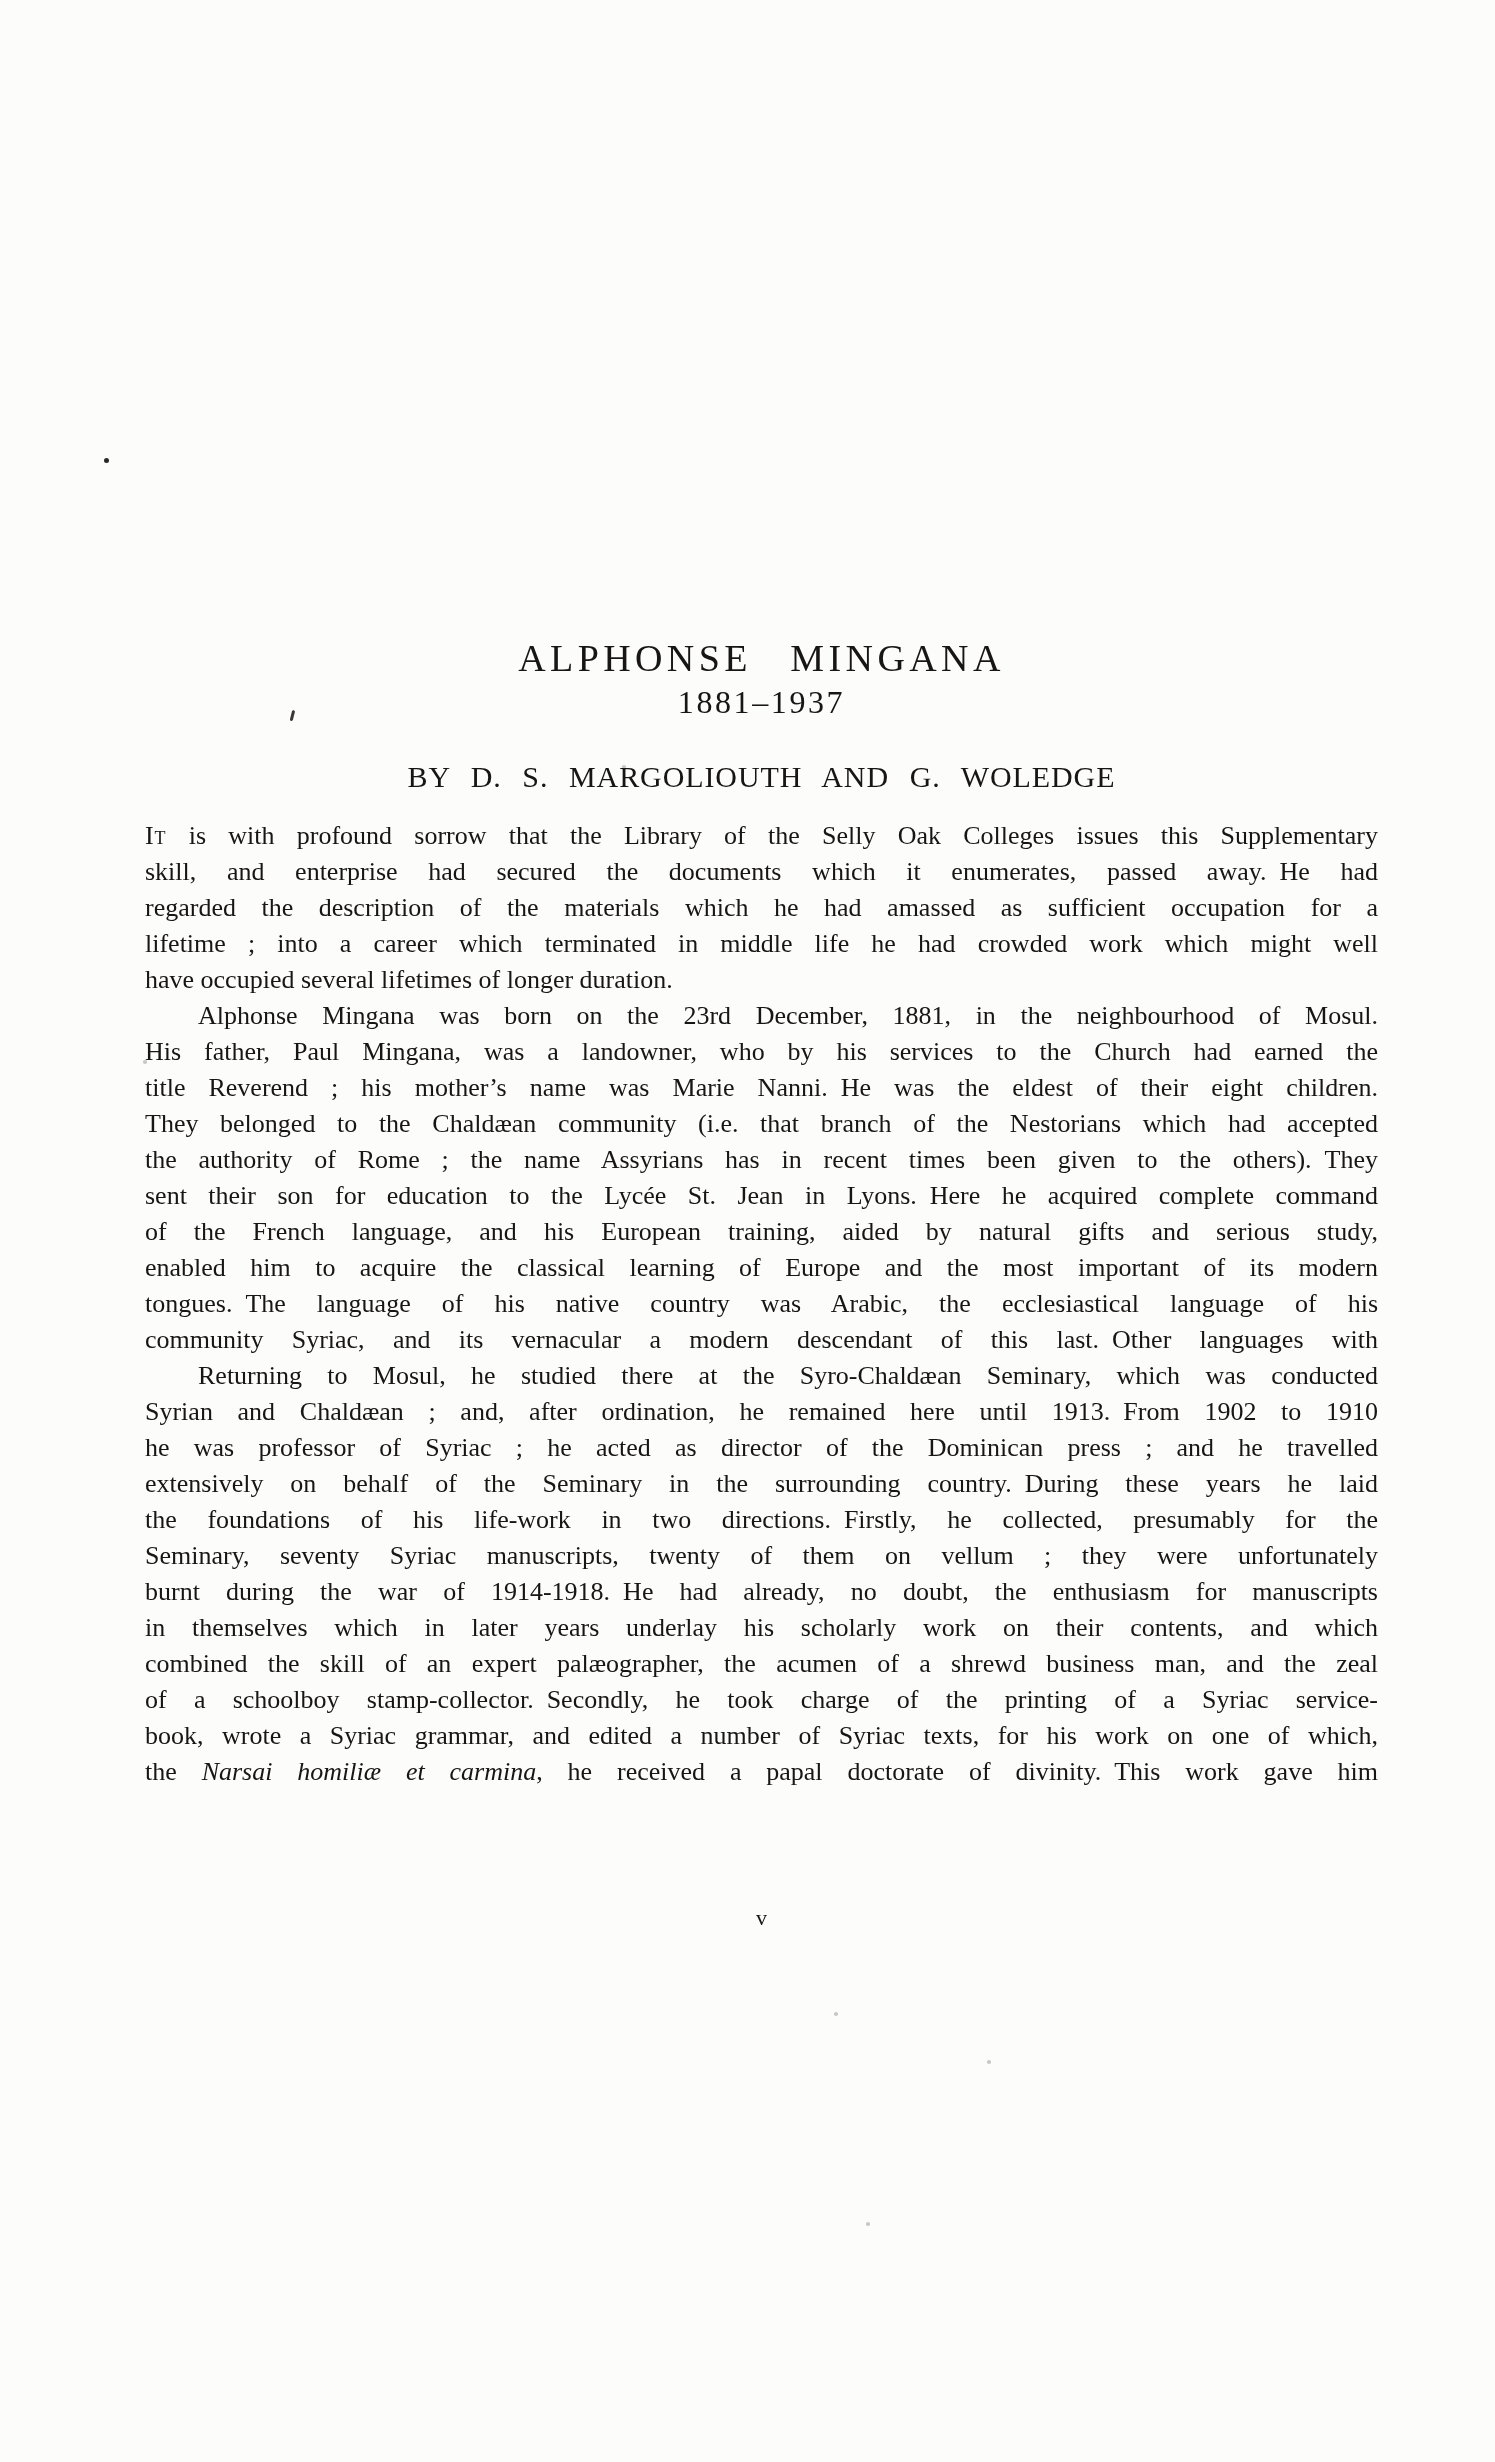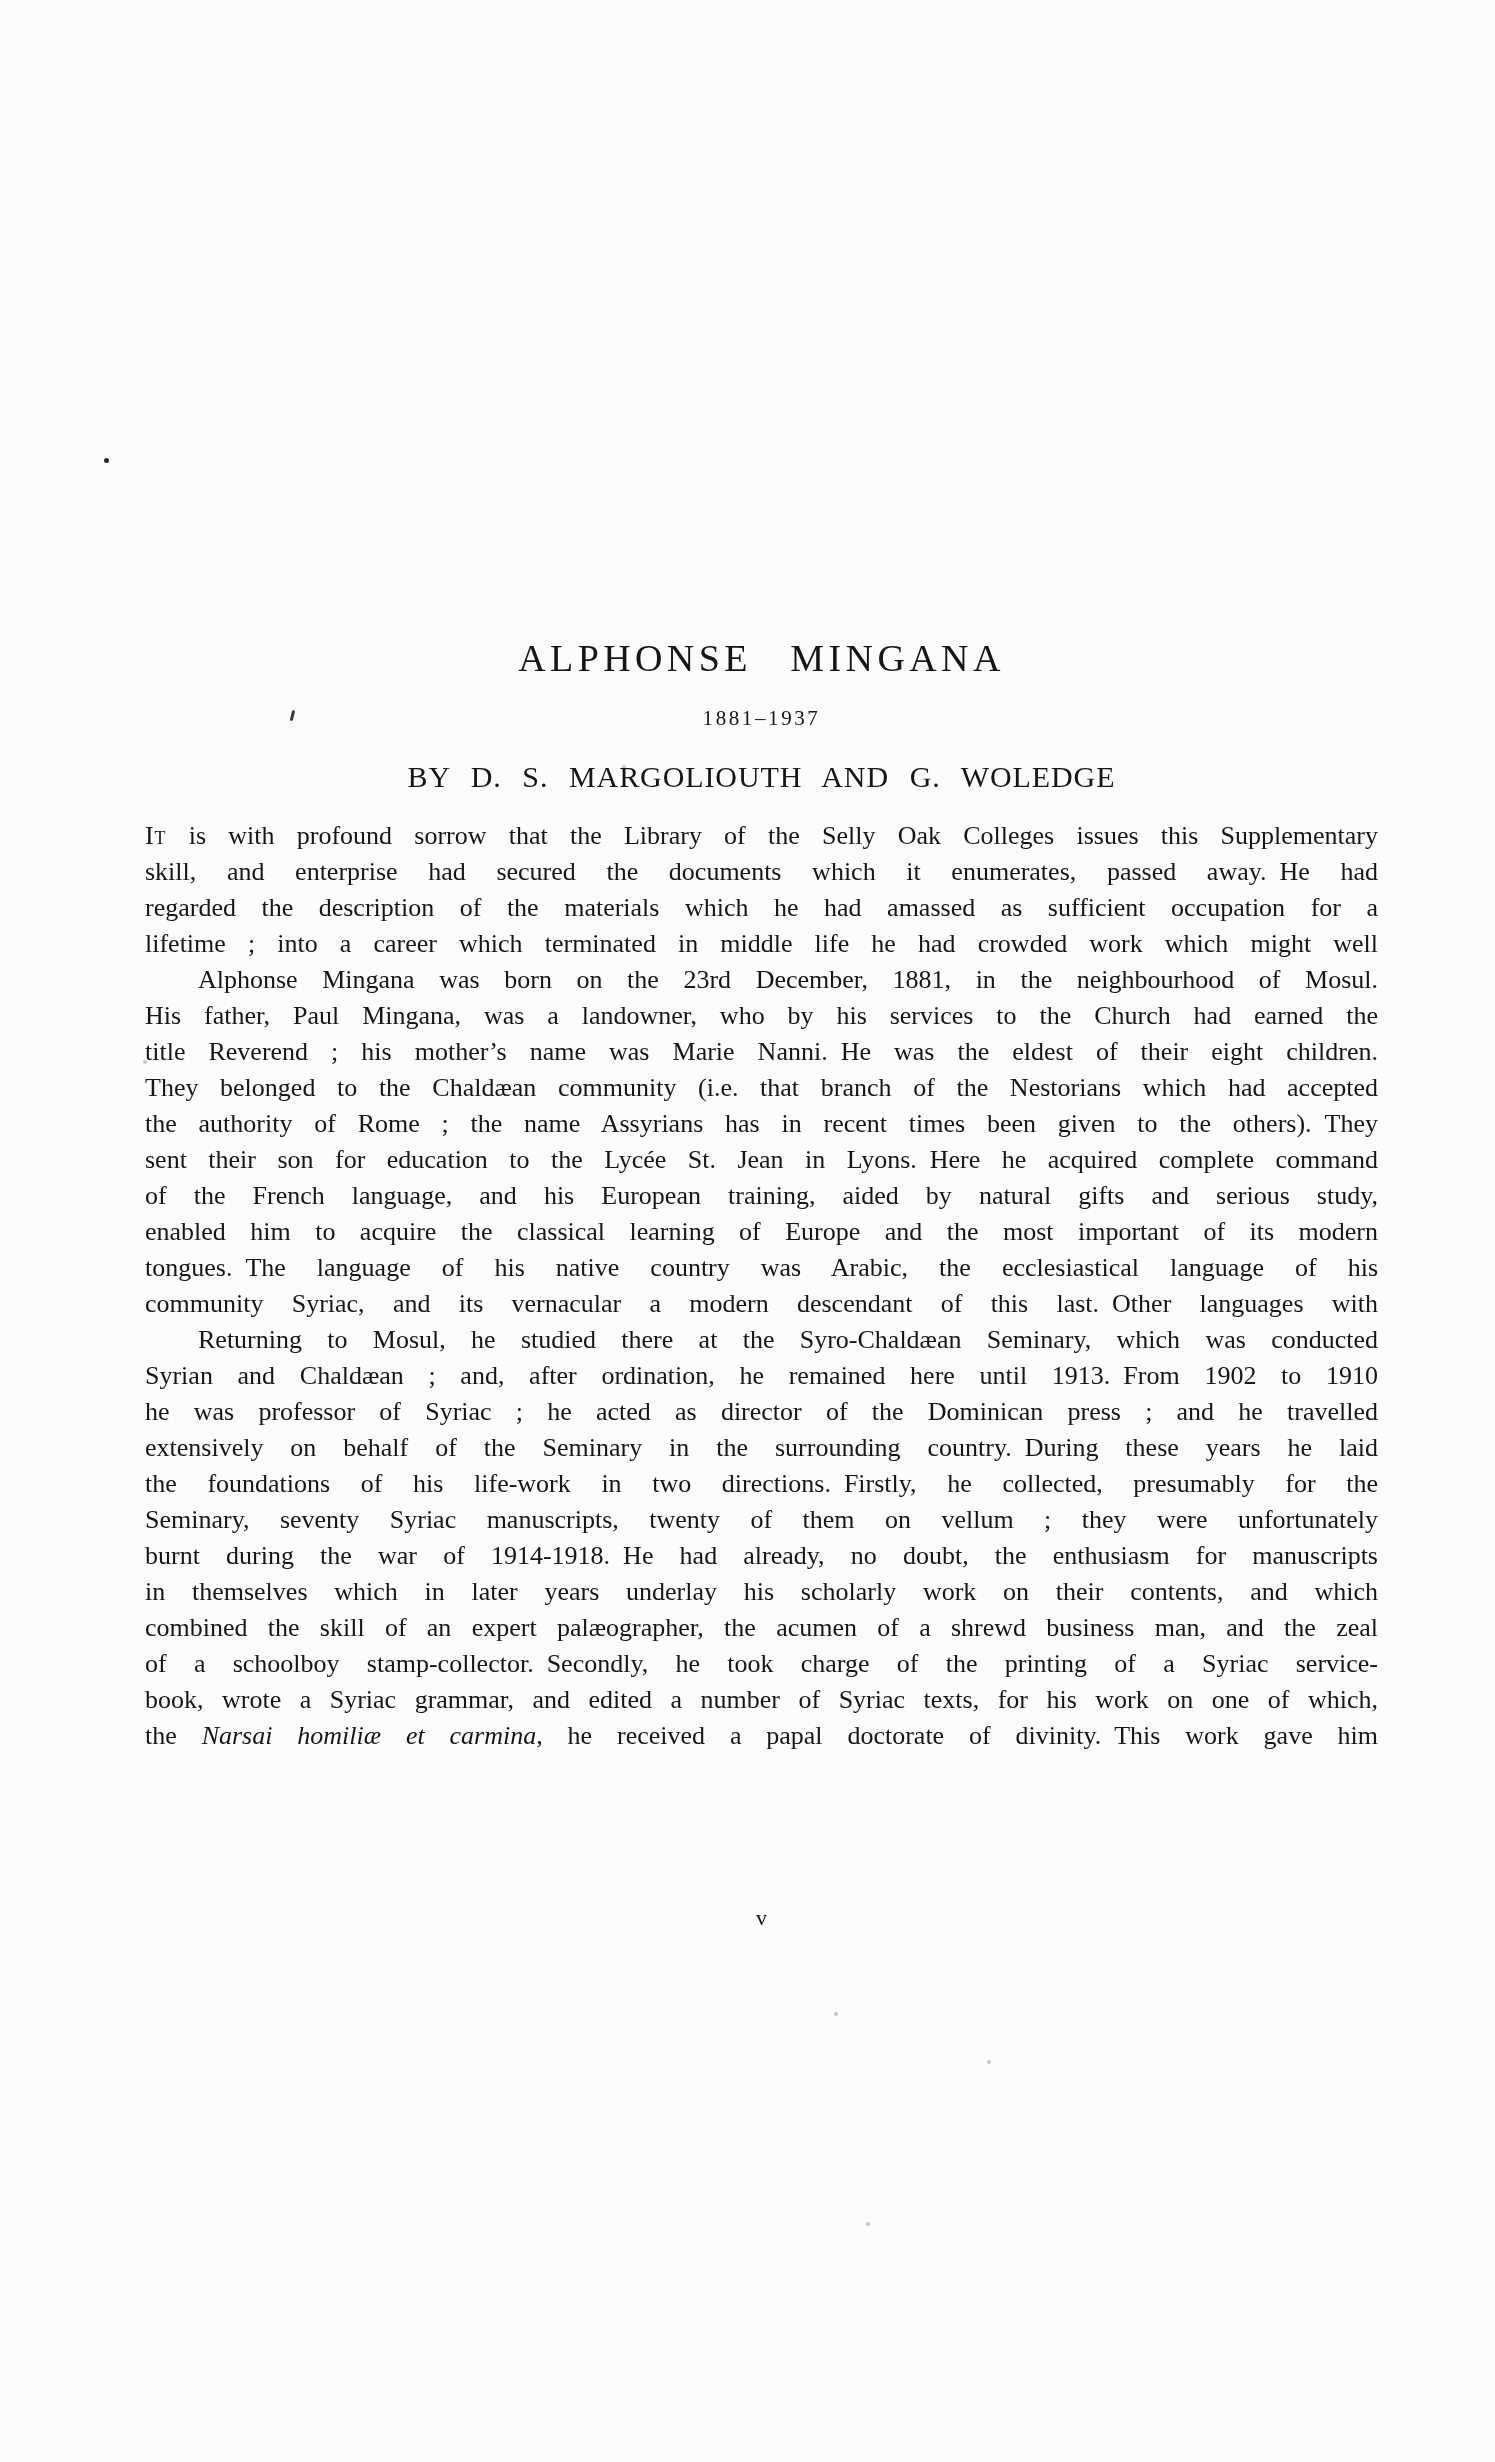--- a/index.html
+++ b/index.html
@@ -30,22 +30,22 @@
   .title {
     top: 639px;
     margin: 0;
     font-size: 38px;
     line-height: 38px;
     font-weight: normal;
     letter-spacing: 4.4px;
     word-spacing: 24.6px;
   }
   .dates {
-    top: 706px;
-    font-size: 21px;
+    top: 690px;
+    font-size: 32px;
     line-height: 24.6px;
     letter-spacing: 2.6px;
   }
   .byline {
     top: 762px;
     font-size: 30px;
     line-height: 30px;
     letter-spacing: 0.9px;
     word-spacing: 12.3px;
   }
@@ -117,20 +117,21 @@
   <div class="heading-block dates">1881–1937</div>
 
   <div class="heading-block byline">BY D. S. MARGOLIOUTH AND G. WOLEDGE</div>
 
   <main class="body-text">
       <div class="paragraph">
         <div class="line jl"><span class="smallcaps">It</span><span> is with profound sorrow that the Library of the Selly Oak Colleges issues this Supplementary</span></div>
         <div class="line jl"><span>skill, and enterprise had secured the documents which it enumerates, passed away. He had</span></div>
         <div class="line jl"><span>regarded the description of the materials which he had amassed as sufficient occupation for a</span></div>
         <div class="line jl"><span>lifetime ; into a career which terminated in middle life he had crowded work which might well</span></div>
+        <div class="line"><span>have occupied several lifetimes of longer duration.</span></div>
       </div>
       <div class="paragraph">
         <div class="line jl indent"><span>Alphonse Mingana was born on the 23rd December, 1881, in the neighbourhood of Mosul.</span></div>
         <div class="line jl"><span>His father, Paul Mingana, was a landowner, who by his services to the Church had earned the</span></div>
         <div class="line jl"><span>title Reverend ; his mother’s name was Marie Nanni. He was the eldest of their eight children.</span></div>
         <div class="line jl"><span>They belonged to the Chaldæan community (i.e. that branch of the Nestorians which had accepted</span></div>
         <div class="line jl"><span>the authority of Rome ; the name Assyrians has in recent times been given to the others). They</span></div>
         <div class="line jl"><span>sent their son for education to the Lycée St. Jean in Lyons. Here he acquired complete command</span></div>
         <div class="line jl"><span>of the French language, and his European training, aided by natural gifts and serious study,</span></div>
         <div class="line jl"><span>enabled him to acquire the classical learning of Europe and the most important of its modern</span></div>

